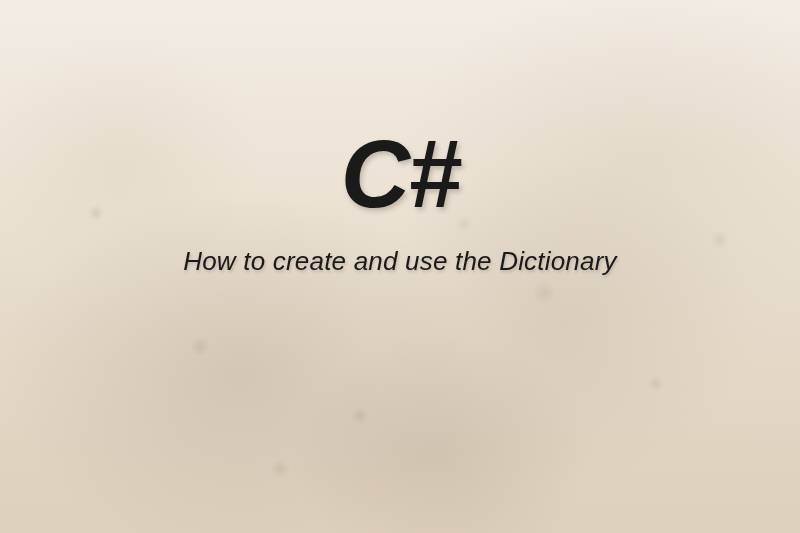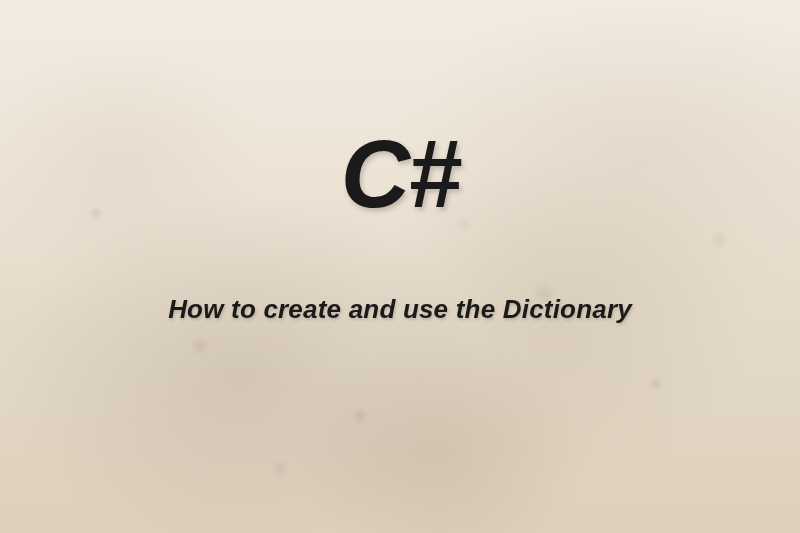--- a/index.html
+++ b/index.html
@@ -52,24 +52,24 @@
       color: #1a1a1a;
       letter-spacing: -2px;
       margin-top: 126px;
       text-shadow: 2px 3px 5px rgba(60,50,40,0.25);
       position: relative;
       z-index: 2;
     }
     .subtitle {
       font-family: "Segoe UI", "Helvetica Neue", Arial, sans-serif;
       font-style: italic;
-      font-weight: 700;
+      font-weight: 400;
       font-size: 26px;
       color: #1a1a1a;
-      margin-top: 72px;
+      margin-top: 24px;
       text-shadow: 1px 2px 3px rgba(60,50,40,0.20);
       position: relative;
       z-index: 2;
       letter-spacing: 0.2px;
     }
   </style>
 </head>
 <body>
 
 <div class="card">

